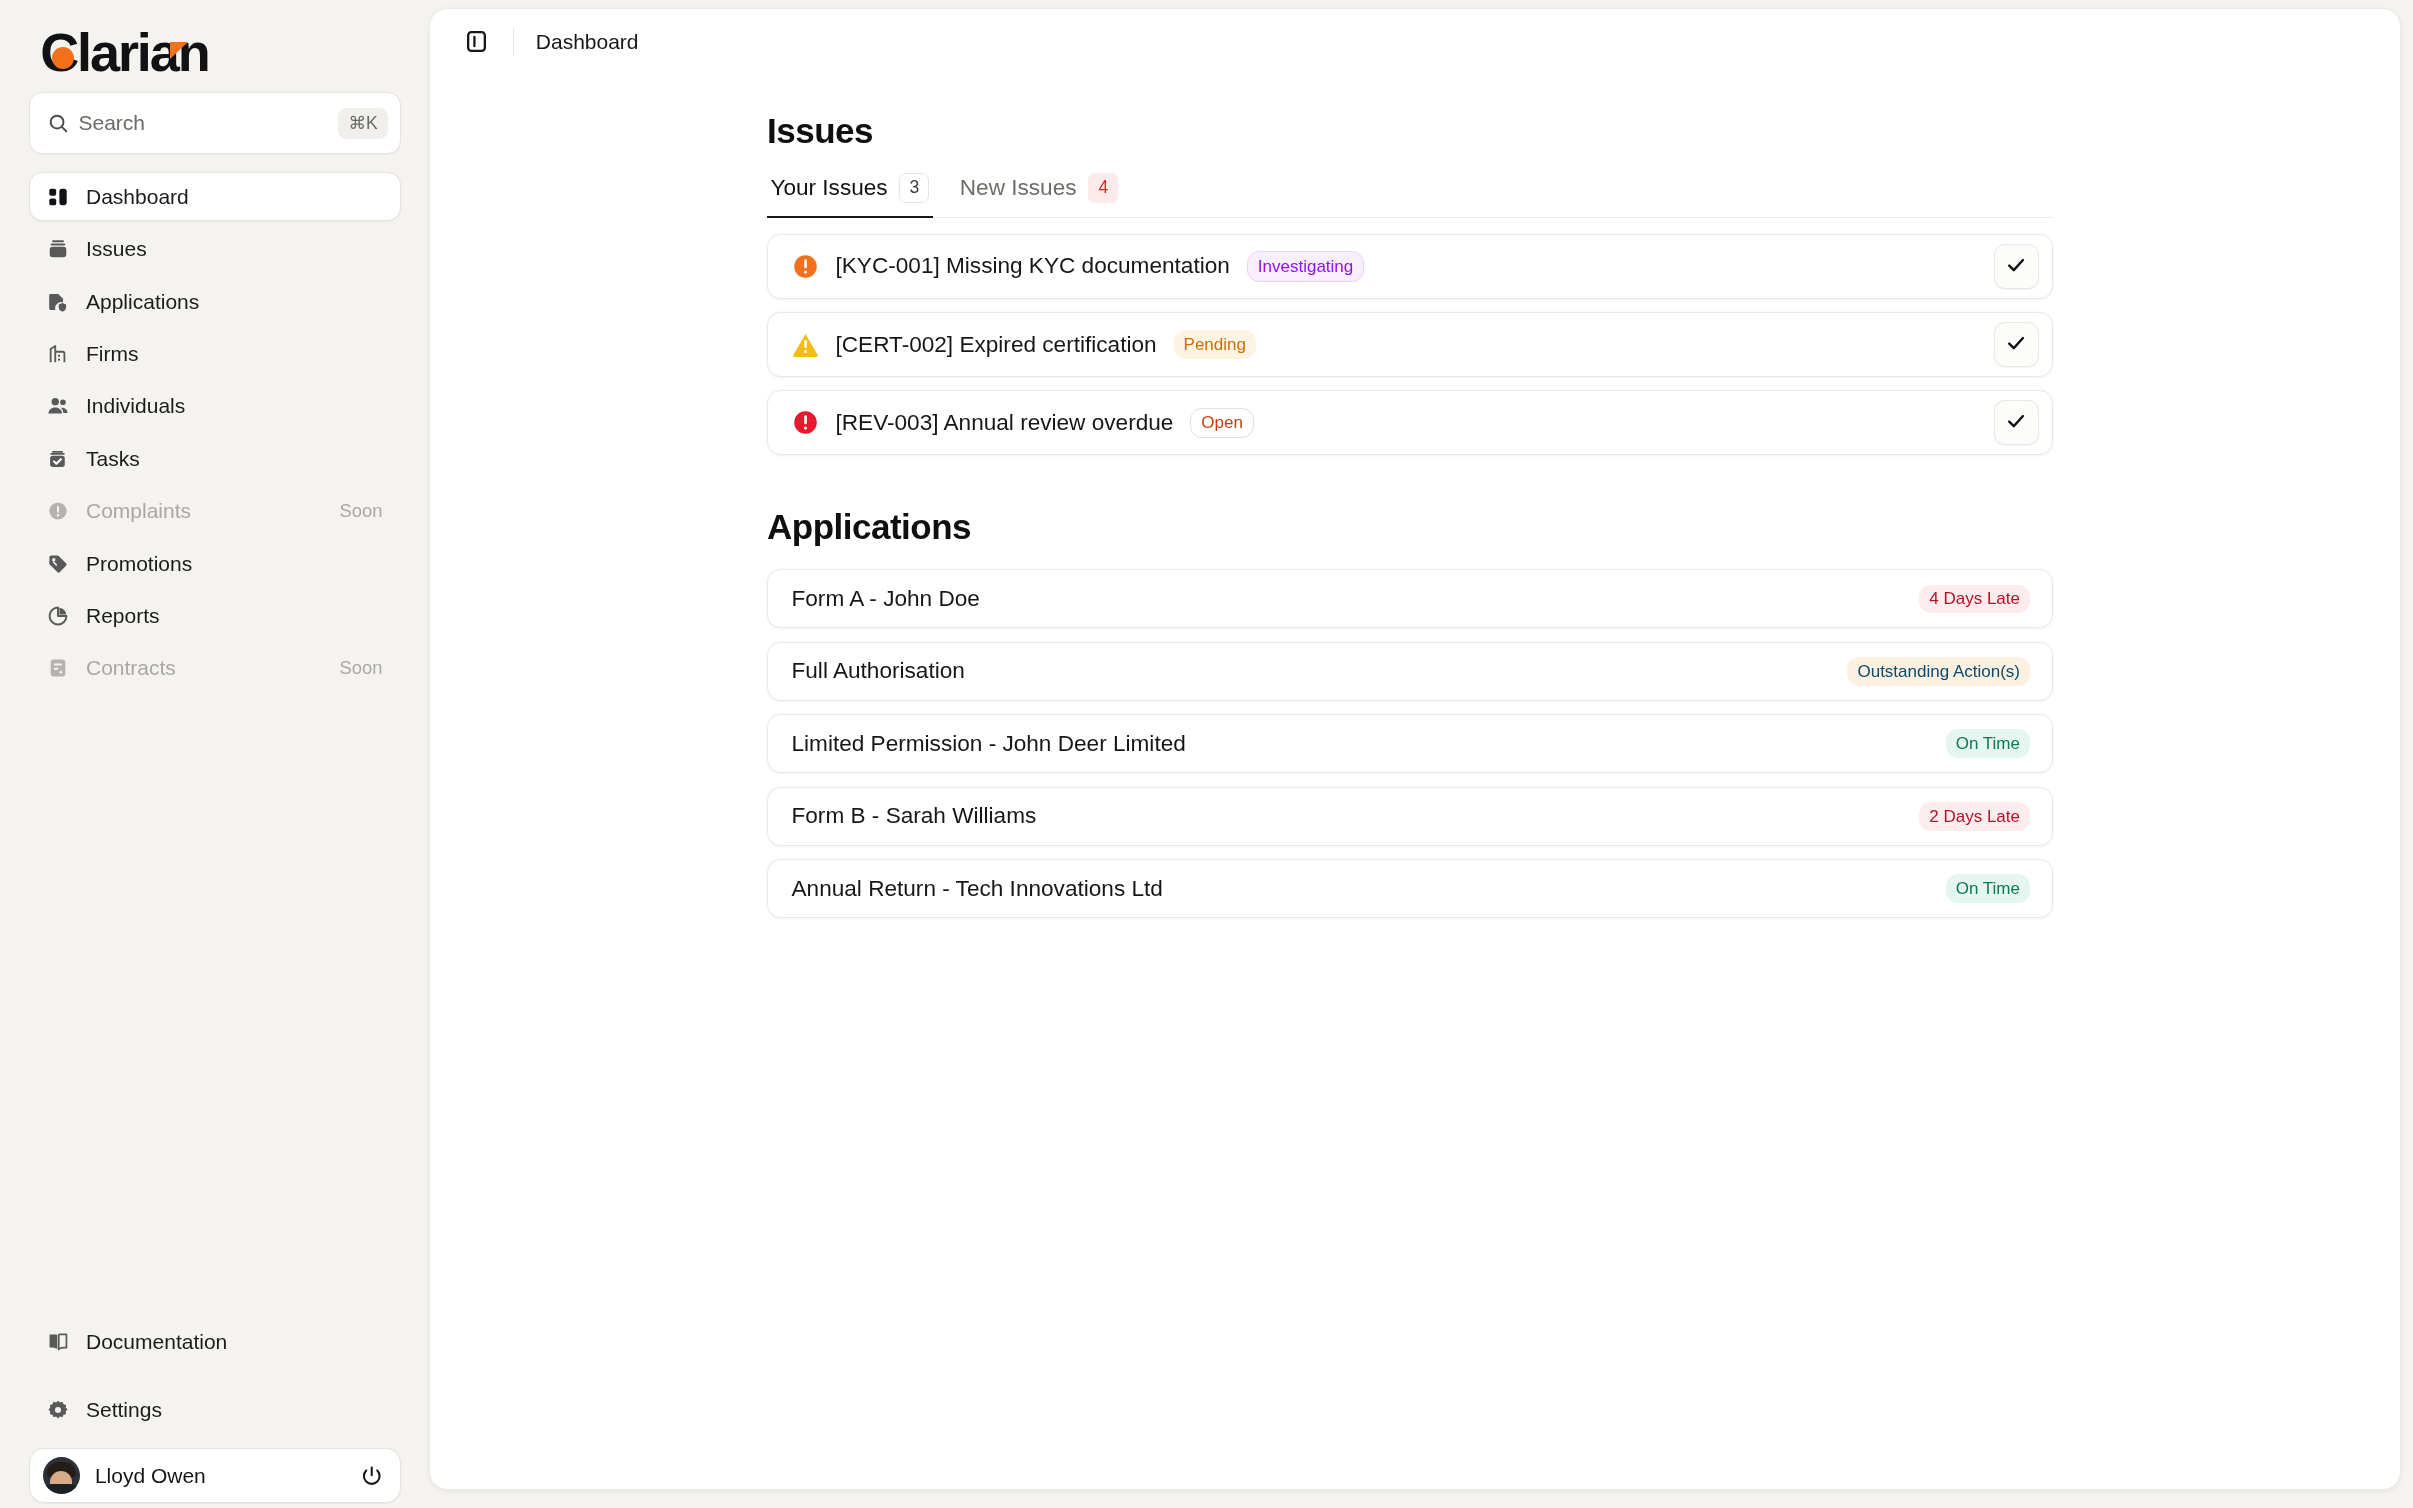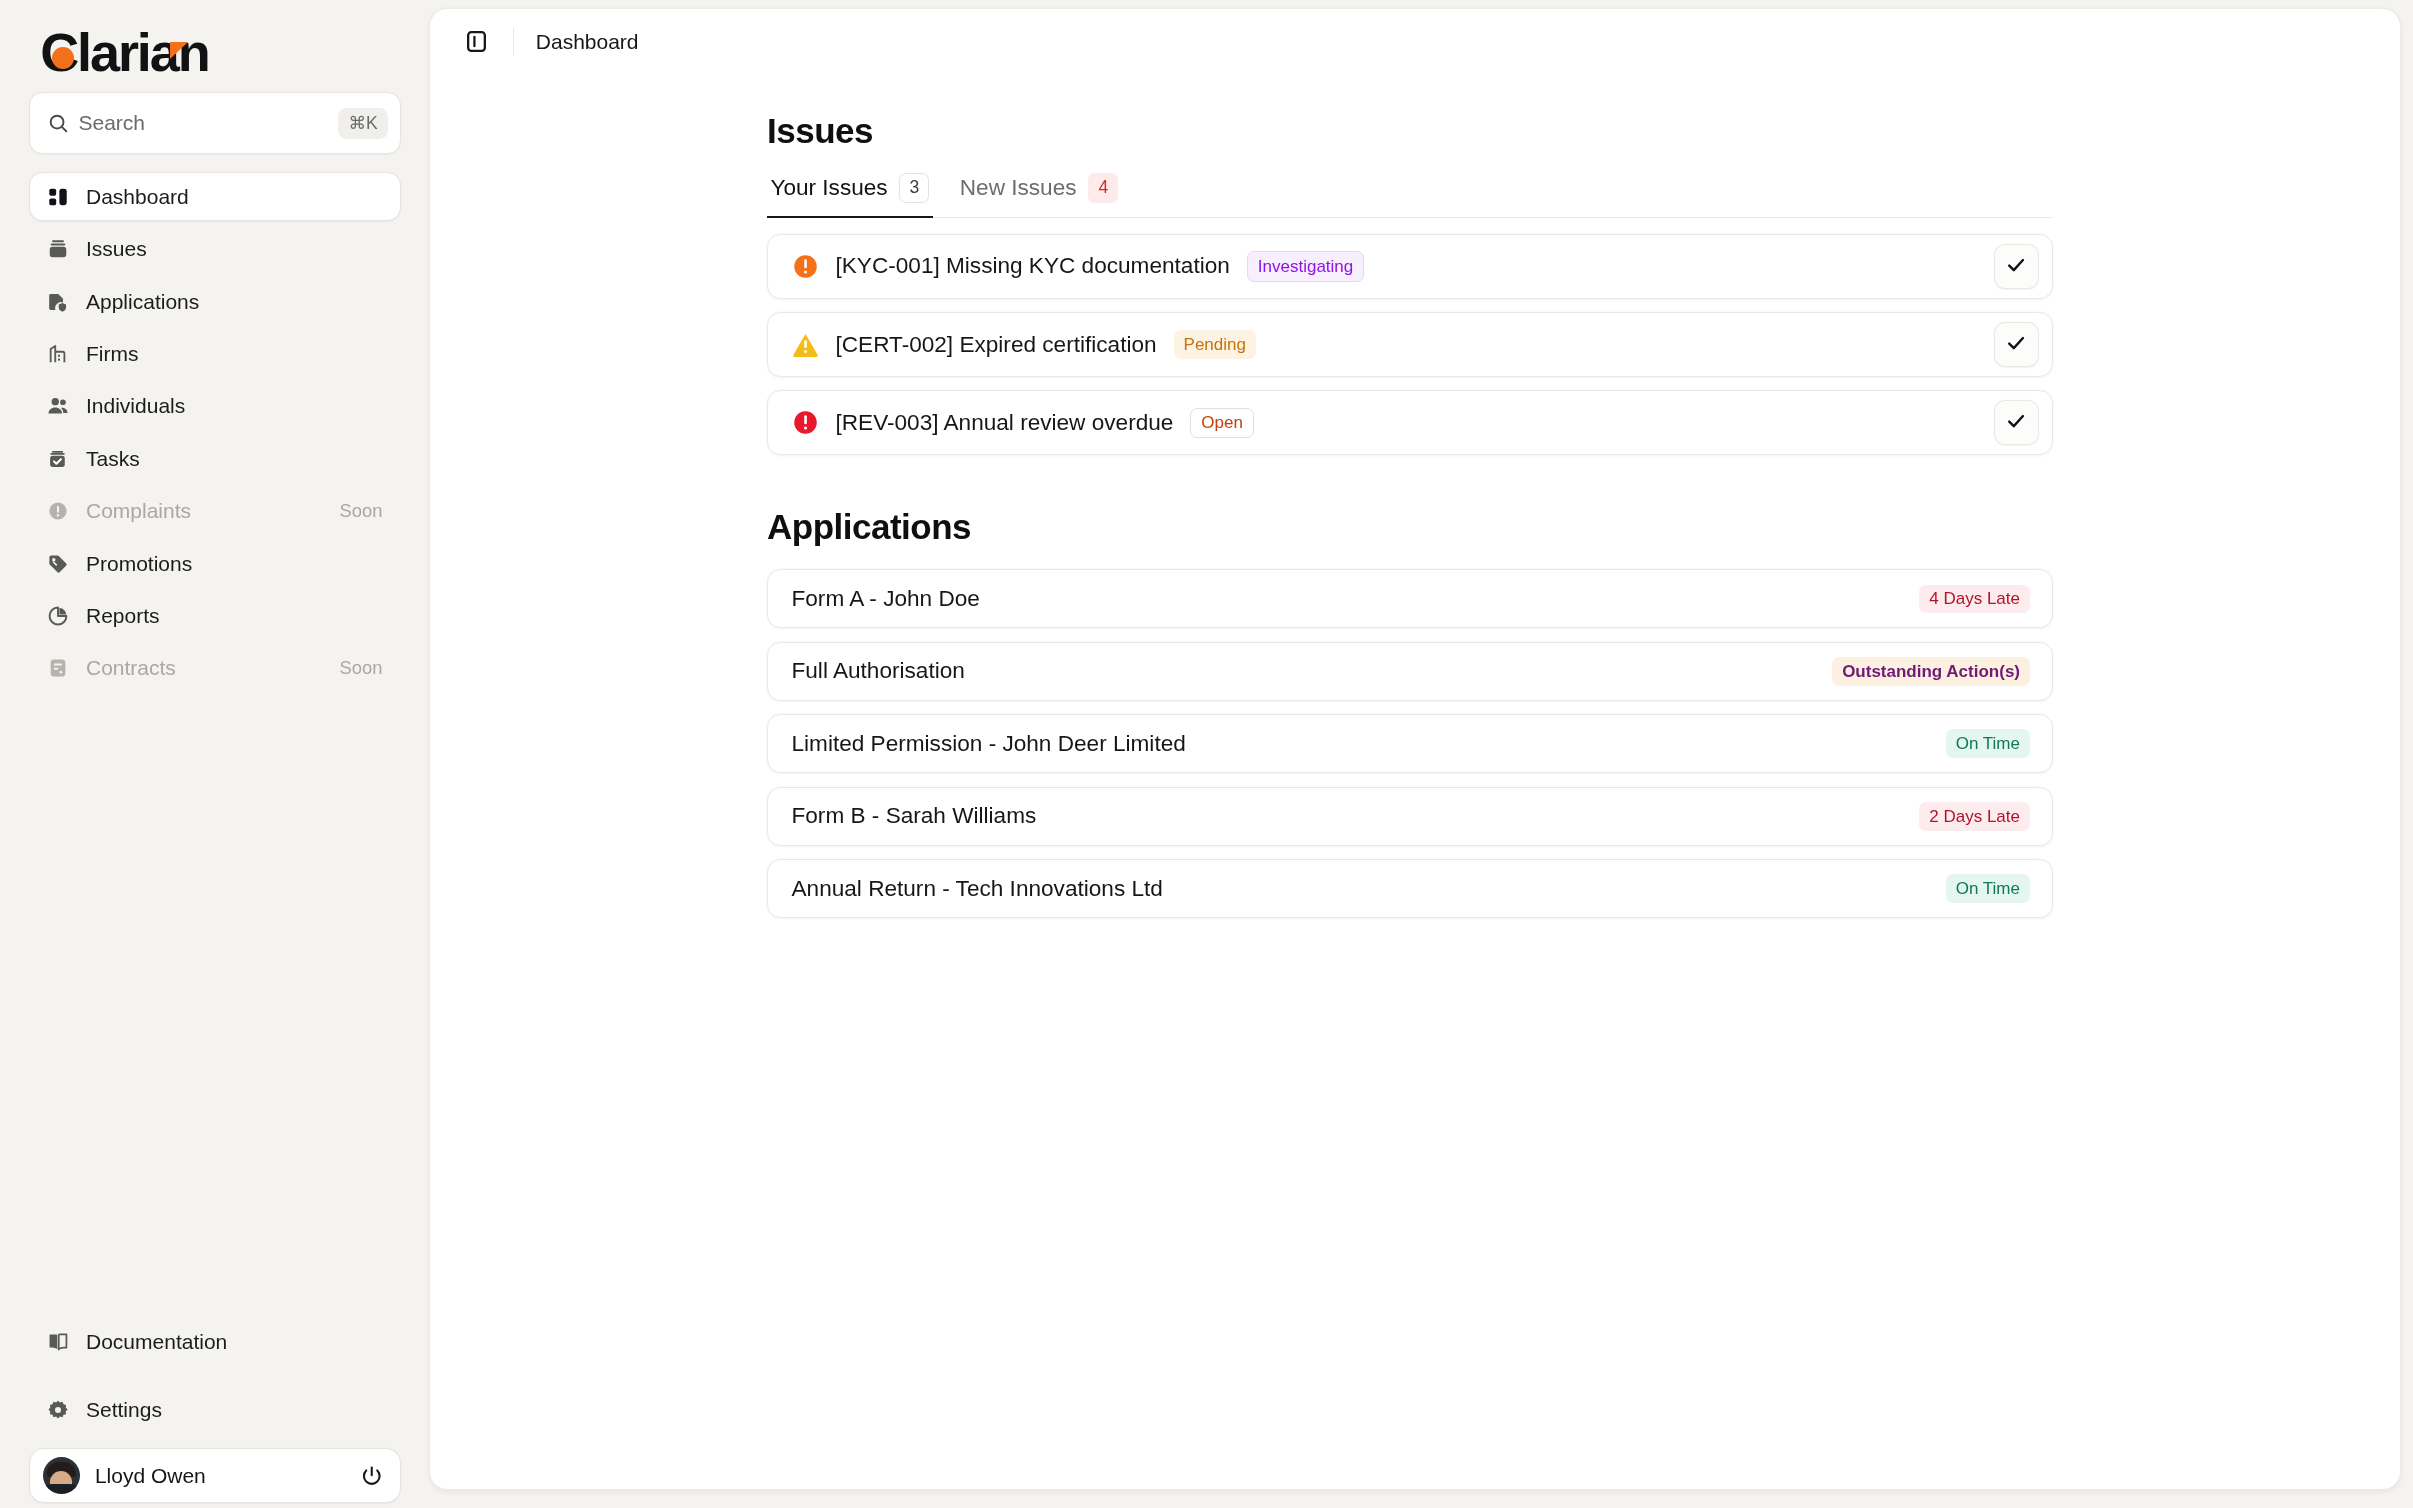--- a/index.html
+++ b/index.html
@@ -184,21 +184,21 @@
     display: flex; align-items: center;
     padding: 0 13.4px 0 23.5px;
     gap: 17px;
   }
   .row-card .r-icon { width: 27px; height: 27px; flex: 0 0 27px; display: flex; align-items: center; justify-content: center; }
   .row-card .r-title { font-size: 22.6px; color: #16171a; white-space: nowrap; }
   .row-card .r-grow { flex: 1; }
 
   .pill {
     font-size: 17px; line-height: 1;
-    padding: 5.9px 10px; border-radius: 7px;
+    padding: 5.9px 10px; border-radius: 12px;
     white-space: nowrap;
   }
   .pill.investigating { background: #f7eefe; color: #9013e8; border: 1.3px solid #e8d3fb; }
   .pill.pending { background: #fdf3e3; color: #c9710a; }
   .pill.open { background: #ffffff; color: #c2410c; border: 1.3px solid #e2e0db; }
 
   .check-btn {
     width: 45px; height: 45px; flex: 0 0 45px;
     background: #fcfcfb;
     border: 1.3px solid #eae8e3;
@@ -213,21 +213,21 @@
     height: 59px;
     background: #ffffff;
     border: 1.3px solid #eae8e3;
     border-radius: 13.4px;
     box-shadow: 0 0.8px 2.5px rgba(20,18,12,.05);
     display: flex; align-items: center;
     padding: 0 22px 0 23.5px;
   }
   .app-card .a-title { font-size: 22.6px; color: #16171a; flex: 1; white-space: nowrap; }
   .pill.late { background: #fdeced; color: #b3132a; }
-  .pill.outstanding { background: #fcf1e1; color: #701a75; font-weight: bold; }
+  .pill.outstanding { background: #fcf1e1; color: #0c4a6e; }
   .pill.ontime { background: #e4f6ef; color: #0e7a53; }
 </style>
 </head>
 <body>
 
 <div class="shell">
 
   <aside class="sidebar">
 
     <div class="logo-wrap">

